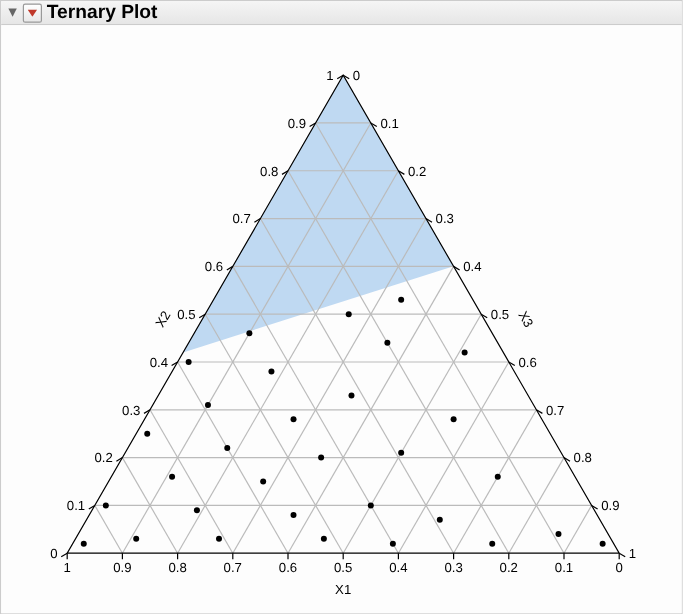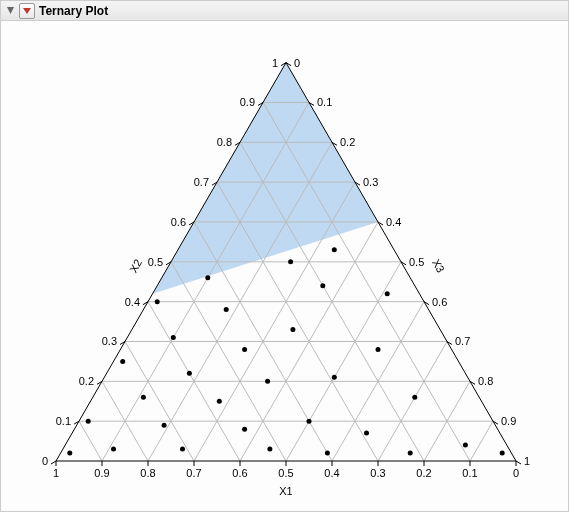--- a/index.html
+++ b/index.html
@@ -43,21 +43,21 @@
     background: linear-gradient(#fff, #e8e8e8);
     border-radius: 2px;
     display: flex;
     align-items: center;
     justify-content: center;
     margin-right: 4px;
   }
   .menu-btn svg { display: block; }
   .panel-title {
     font-weight: bold;
-    font-size: 12px;
+    font-size: 16px;
   }
   .plot-area {
     width: 567px;
     height: 490px;
     position: relative;
     background: #fdfdfd;
   }
   .plot-area svg {
     position: absolute;
     top: 0;

